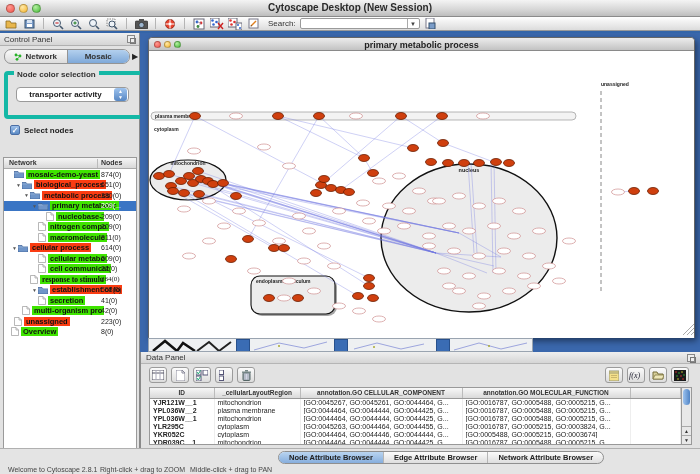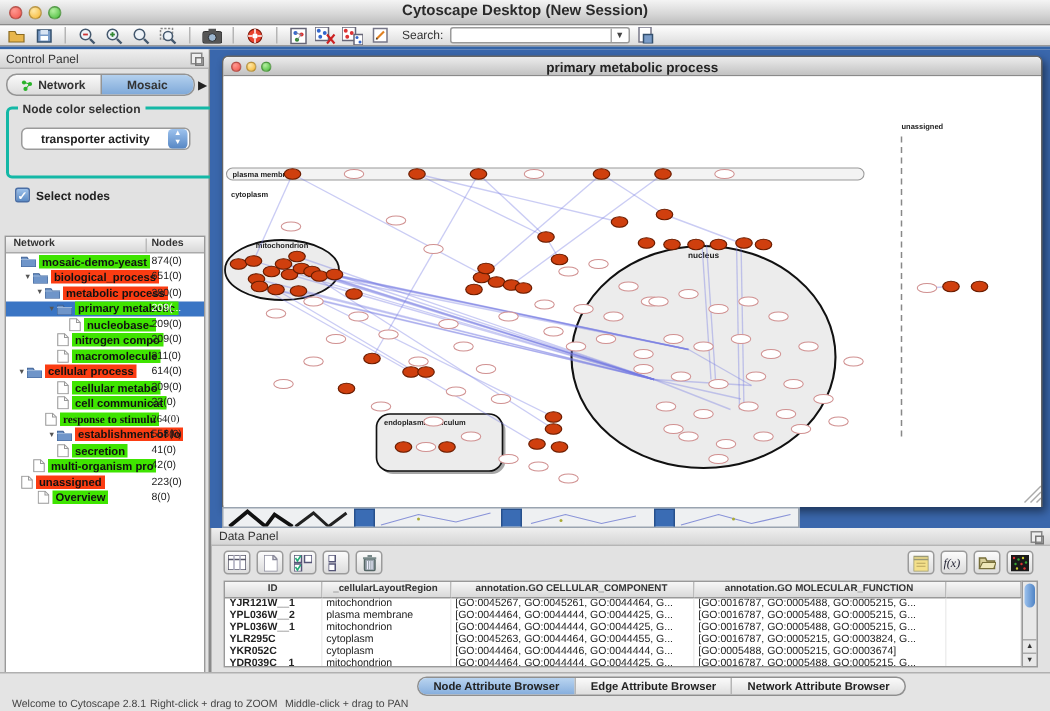--- a/index.html
+++ b/index.html
@@ -29,21 +29,21 @@
   
   .control-panel{left:0;top:33px;width:140px;height:415px;background:#e2e2e2;border-right:1px solid #8a8a8a}
   .cp-header{left:0;top:0;width:139px;height:13px;background:linear-gradient(#efefef,#d5d5d5);border-bottom:1px solid #b0b0b0;display:flex;align-items:center;justify-content:space-between;padding:0 4px}
   .panel-title{font-size:8px;font-weight:normal;color:#333}
   .float-ic{width:8px;height:8px;border:1px solid #888;background:#eee;position:relative}
   .float-ic:before{content:"";position:absolute;left:2px;top:2px;width:4px;height:4px;border:1px solid #777}
   .cp-tabs{left:4px;top:16px;width:126px;height:15px;border:1px solid #949494;border-radius:7px;background:linear-gradient(#fafafa,#dcdcdc);display:flex;overflow:hidden}
   .cp-tab{flex:1;display:flex;align-items:center;justify-content:center;gap:3px;font-size:8px;font-weight:bold;color:#333}
   .cp-tab.active{background:linear-gradient(#b3d0ee,#7fa9d9);border-left:1px solid #949494}
   .tab-arrow{left:132px;top:19px;font-size:8px;color:#222}
-  .groupbox{left:4px;top:38px;width:140px;height:48px;border:2px solid #14b8a6;border-radius:4px}
+  .groupbox{left:4px;top:38px;width:140px;height:48px;border:4px solid #14b8a6;border-radius:4px}
   .groupbox-label{position:absolute;left:6px;top:-5px;background:#e2e2e2;padding:0 3px;font-size:8px;font-weight:bold;color:#333}
   .combo{position:absolute;left:8px;top:12px;width:113px;height:15px;background:#fff;border:1px solid #9a9a9a;border-radius:4px;display:flex;align-items:center}
   .combo-val{flex:1;text-align:center;font-size:8px;font-weight:bold;color:#222}
   .combo-btn{width:13px;height:13px;margin-right:1px;border-radius:3px;background:linear-gradient(#9ec3ee,#5787c4);color:#fff;font-size:5px;line-height:6px;text-align:center}
   .checkbox-row{left:10px;top:92px;display:flex;align-items:center;gap:4px}
   .checkbox{width:10px;height:10px;border-radius:2px;border:1px solid #4a6ea5;background:linear-gradient(#9cc0ea,#5b8ac4);color:#fff;font-size:8px;line-height:10px;text-align:center;font-weight:bold}
   .checkbox-label{font-size:8px;font-weight:bold;color:#222}
 
   .tree-panel{left:3px;top:124px;width:134px;height:303px;background:#fff;border:1px solid #9a9a9a}
   .tree-header{height:11px;background:linear-gradient(#f6f6f6,#d8d8d8);border-bottom:1px solid #aaa;position:relative;font-size:7px;font-weight:bold;color:#333}
@@ -422,21 +422,21 @@
           <span class="t-exp"></span>
           <span class="t-ico">
             <svg width="8" height="9">
               <path d="M0.5 0.5 L5 0.5 L7.5 3 L7.5 8.5 L0.5 8.5 Z" fill="#fff" stroke="#999" stroke-width=".7"></path>
               <path d="M5 0.5 L5 3 L7.5 3" fill="none" stroke="#999" stroke-width=".7"></path>
             </svg>
           </span>
           <span class="t-label red">unassigned</span>
           <span class="t-count">223(0)</span>
         </div>
-        <div class="t-row" style="padding-left: 14px;">
+        <div class="t-row" style="padding-left: 0;">
           <span class="t-exp"></span>
           <span class="t-ico">
             <svg width="8" height="9">
               <path d="M0.5 0.5 L5 0.5 L7.5 3 L7.5 8.5 L0.5 8.5 Z" fill="#fff" stroke="#999" stroke-width=".7"></path>
               <path d="M5 0.5 L5 3 L7.5 3" fill="none" stroke="#999" stroke-width=".7"></path>
             </svg>
           </span>
           <span class="t-label green">Overview</span>
           <span class="t-count">8(0)</span>
         </div>

